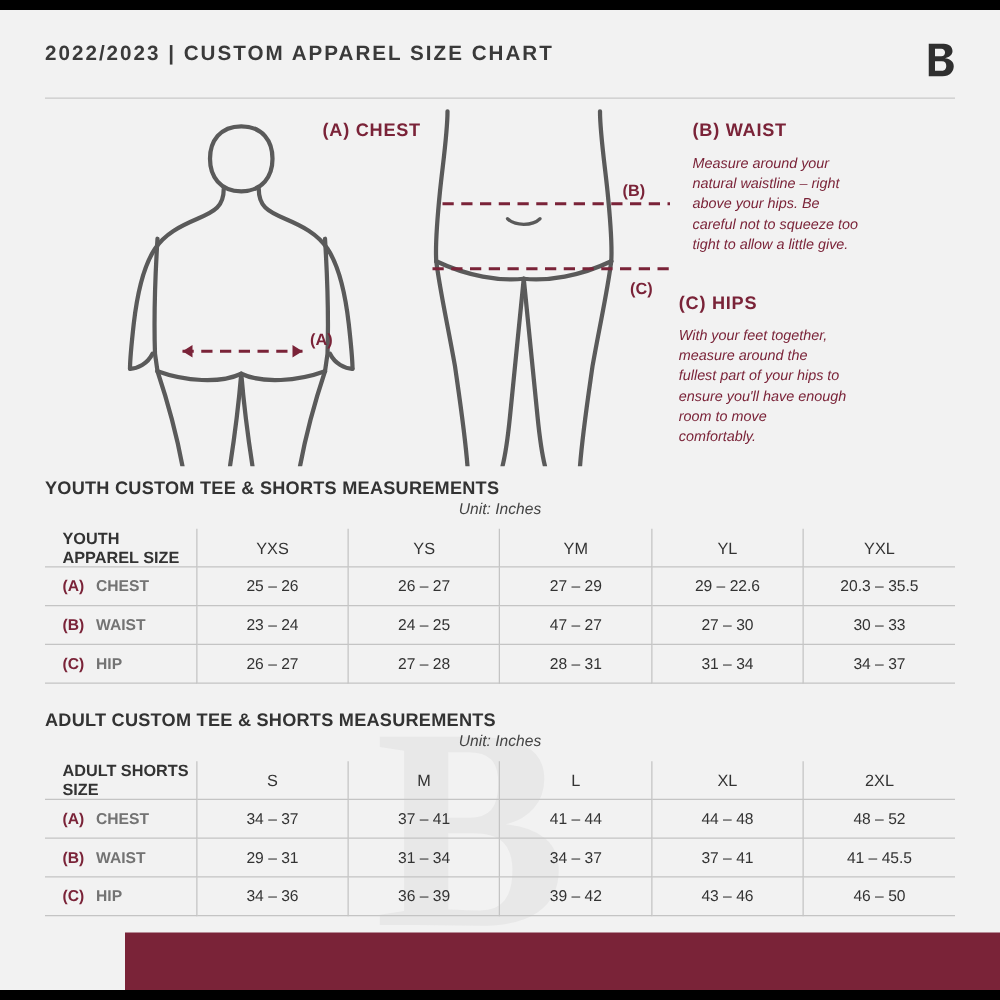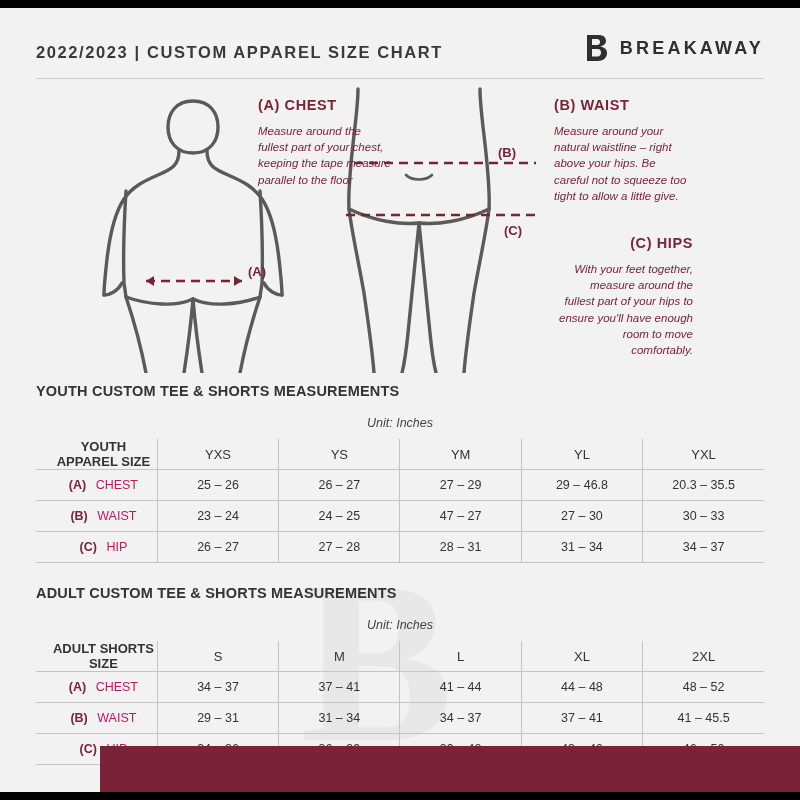--- a/index.html
+++ b/index.html
@@ -33,21 +33,21 @@
     font-family: "Liberation Serif", serif;
     line-height: 1;
     user-select: none;
     z-index: 0;
   }
   .content { position: relative; z-index: 2; }
 
   
   .header {
     display: flex;
-    align-items: flex-end;
+    align-items: flex-start;
     justify-content: space-between;
     padding: 26px 36px 0 36px;
   }
   .header-title {
     font-size: 16.5px;
     font-weight: bold;
     letter-spacing: 1.6px;
     color: #3a3a3a;
     white-space: nowrap;
   }
@@ -96,63 +96,63 @@
   .txt-head {
     font-style: normal;
     font-weight: bold;
     font-size: 14.5px;
     letter-spacing: 0.6px;
     color: #7a2338;
     margin-bottom: 7px;
   }
   .col-chest { left: 222px; top: 12px; }
   .col-waist { left: 518px; top: 12px; }
-  .col-hips  { left: 522px; top: 150px; text-align: right; }
+  .col-hips  { left: 507px; top: 150px; }
 
   
   .tablewrap { margin: 0 36px; }
   .tbl-title {
     text-align: left;
     font-weight: bold;
     font-size: 14.5px;
     color: #333;
     letter-spacing: 0.2px;
   }
   .tbl-unit {
     text-align: center;
     font-style: italic;
     font-size: 12.5px;
     color: #444;
-    margin-top: 17px;
+    margin-top: 1px;
     margin-bottom: 9px;
   }
   table {
     width: 100%;
     border-collapse: collapse;
     table-layout: fixed;
   }
   td, th {
     border: 1px solid #c4c4c4;
     height: 30px;
     font-size: 12.5px;
     color: #333;
     text-align: center;
     padding: 0;
   }
   th { font-weight: normal; font-size: 13px; }
   td.rowhead, th.rowhead {
-    text-align: center;
+    text-align: left;
     padding-left: 14px;
     font-weight: bold;
     border-left: none;
   }
   td.last, th.last { border-right: none; text-align: center; }
   tr.headrow th { border-top: none; }
   .tag { color: #7a2338; font-weight: bold; }
-  .rowlabel { color: #be185d; font-weight: normal; }
+  .rowlabel { color: #737373; font-weight: bold; }
   .spacer { height: 22px; }
 
   
   .footer-bar {
     position: absolute;
     left: 100px;
     bottom: 0;
     width: 700px;
     height: 46px;
     background: #7a2338;
@@ -171,21 +171,20 @@
     <div class="header">
       <div class="header-title">2022/2023  |  CUSTOM APPAREL SIZE CHART</div>
       <div class="brand">
         <span class="brand-mark">
           <svg width="24" height="28" viewBox="0 0 24 28">
             <path d="M3 1 H15 C20 1 22 4 22 7 C22 10 19 12 16 12.5 C20 13 23 15 23 19 C23 23 20 27 14 27 H3 Z" fill="#2f2f2f"></path>
             <path d="M8 5 H13 C15 5 16 6.4 16 8 C16 9.7 15 11 13 11 H8 Z" fill="#f2f2f2"></path>
             <path d="M8 15 H13.5 C16 15 17 16.6 17 18.6 C17 20.8 16 22.6 13.5 22.6 H8 Z" fill="#f2f2f2"></path>
           </svg>
         </span>
-        <span class="brand-name">BREAKAWAY</span>
       </div>
     </div>
     <div class="header-rule"></div>
 
     <div class="illus">
 
       <svg class="figs" viewBox="0 0 440 290">
 
         <g fill="none" stroke="#5a5a5a" stroke-width="3.4" stroke-linecap="round" stroke-linejoin="round">
 
@@ -234,21 +233,20 @@
           <line x1="258" y1="80" x2="458" y2="80"></line>
           <line x1="250" y1="132" x2="440" y2="132"></line>
         </g>
         <text x="402" y="74" font-family="Liberation Sans, sans-serif" font-size="13" font-weight="bold" fill="#7a2338">(B)</text>
         <text x="408" y="152" font-family="Liberation Sans, sans-serif" font-size="13" font-weight="bold" fill="#7a2338">(C)</text>
         <text x="152" y="193" font-family="Liberation Sans, sans-serif" font-size="13" font-weight="bold" fill="#7a2338">(A)</text>
       </svg>
 
       <div class="txtcol col-chest">
         <div class="txt-head">(A) CHEST</div>
-        <div>Measure around the fullest part of your chest, keeping the tape measure parallel to the floor</div>
       </div>
 
       <div class="txtcol col-waist">
         <div class="txt-head">(B) WAIST</div>
         <div>Measure around your natural waistline – right above your hips. Be careful not to squeeze too tight to allow a little give.</div>
       </div>
 
       <div class="txtcol col-hips">
         <div class="txt-head">(C) HIPS</div>
         <div>With your feet together, measure around the fullest part of your hips to ensure you'll have enough room to move comfortably.</div>
@@ -269,21 +267,21 @@
           <th class="last">YXL</th>
         </tr>
         <tr>
           <td class="rowhead">
             <span class="tag" style="margin-right: 6px;">(A)</span>
             <span class="rowlabel">CHEST</span>
           </td>
           <td>25 – 26</td>
           <td>26 – 27</td>
           <td>27 – 29</td>
-          <td>29 – 46.8</td>
+          <td>29 – 22.6</td>
           <td class="last">20.3 – 35.5</td>
         </tr>
         <tr>
           <td class="rowhead">
             <span class="tag" style="margin-right: 6px;">(B)</span>
             <span class="rowlabel">WAIST</span>
           </td>
           <td>23 – 24</td>
           <td>24 – 25</td>
           <td>47 – 27</td>

